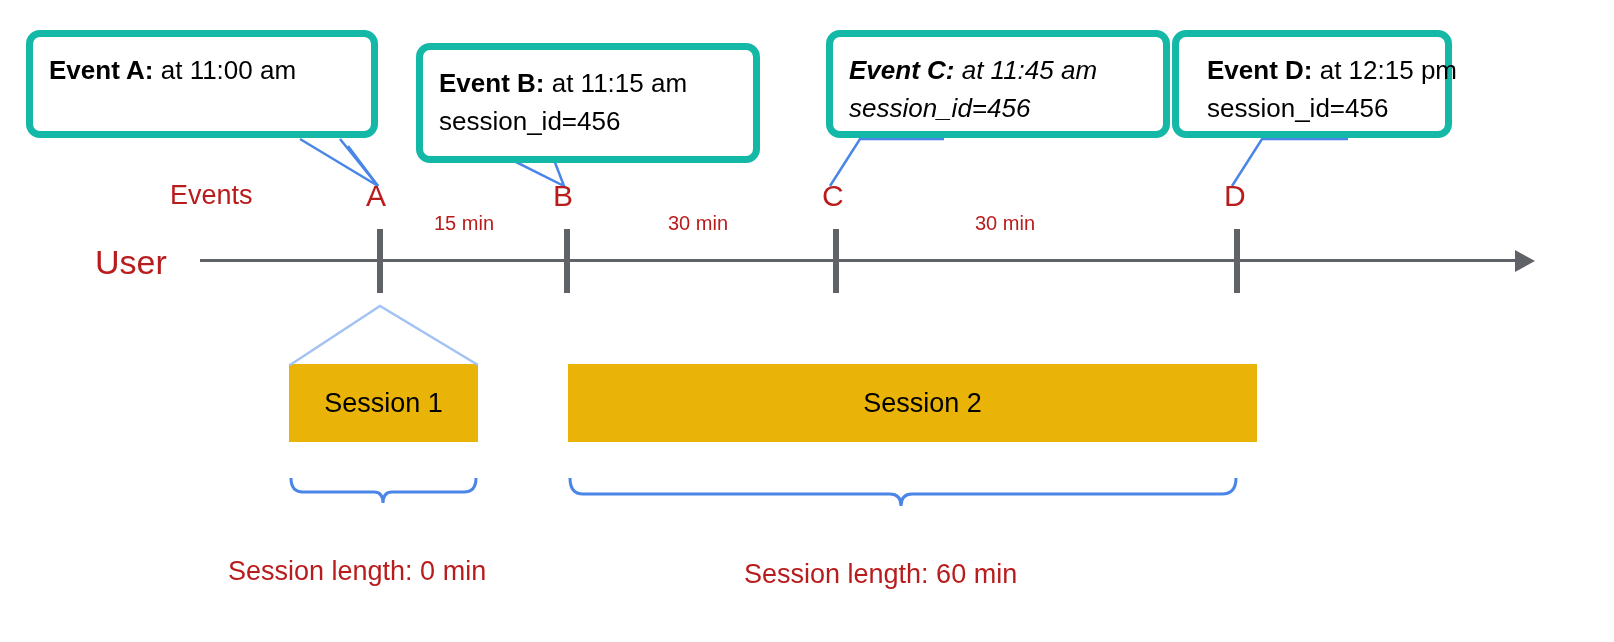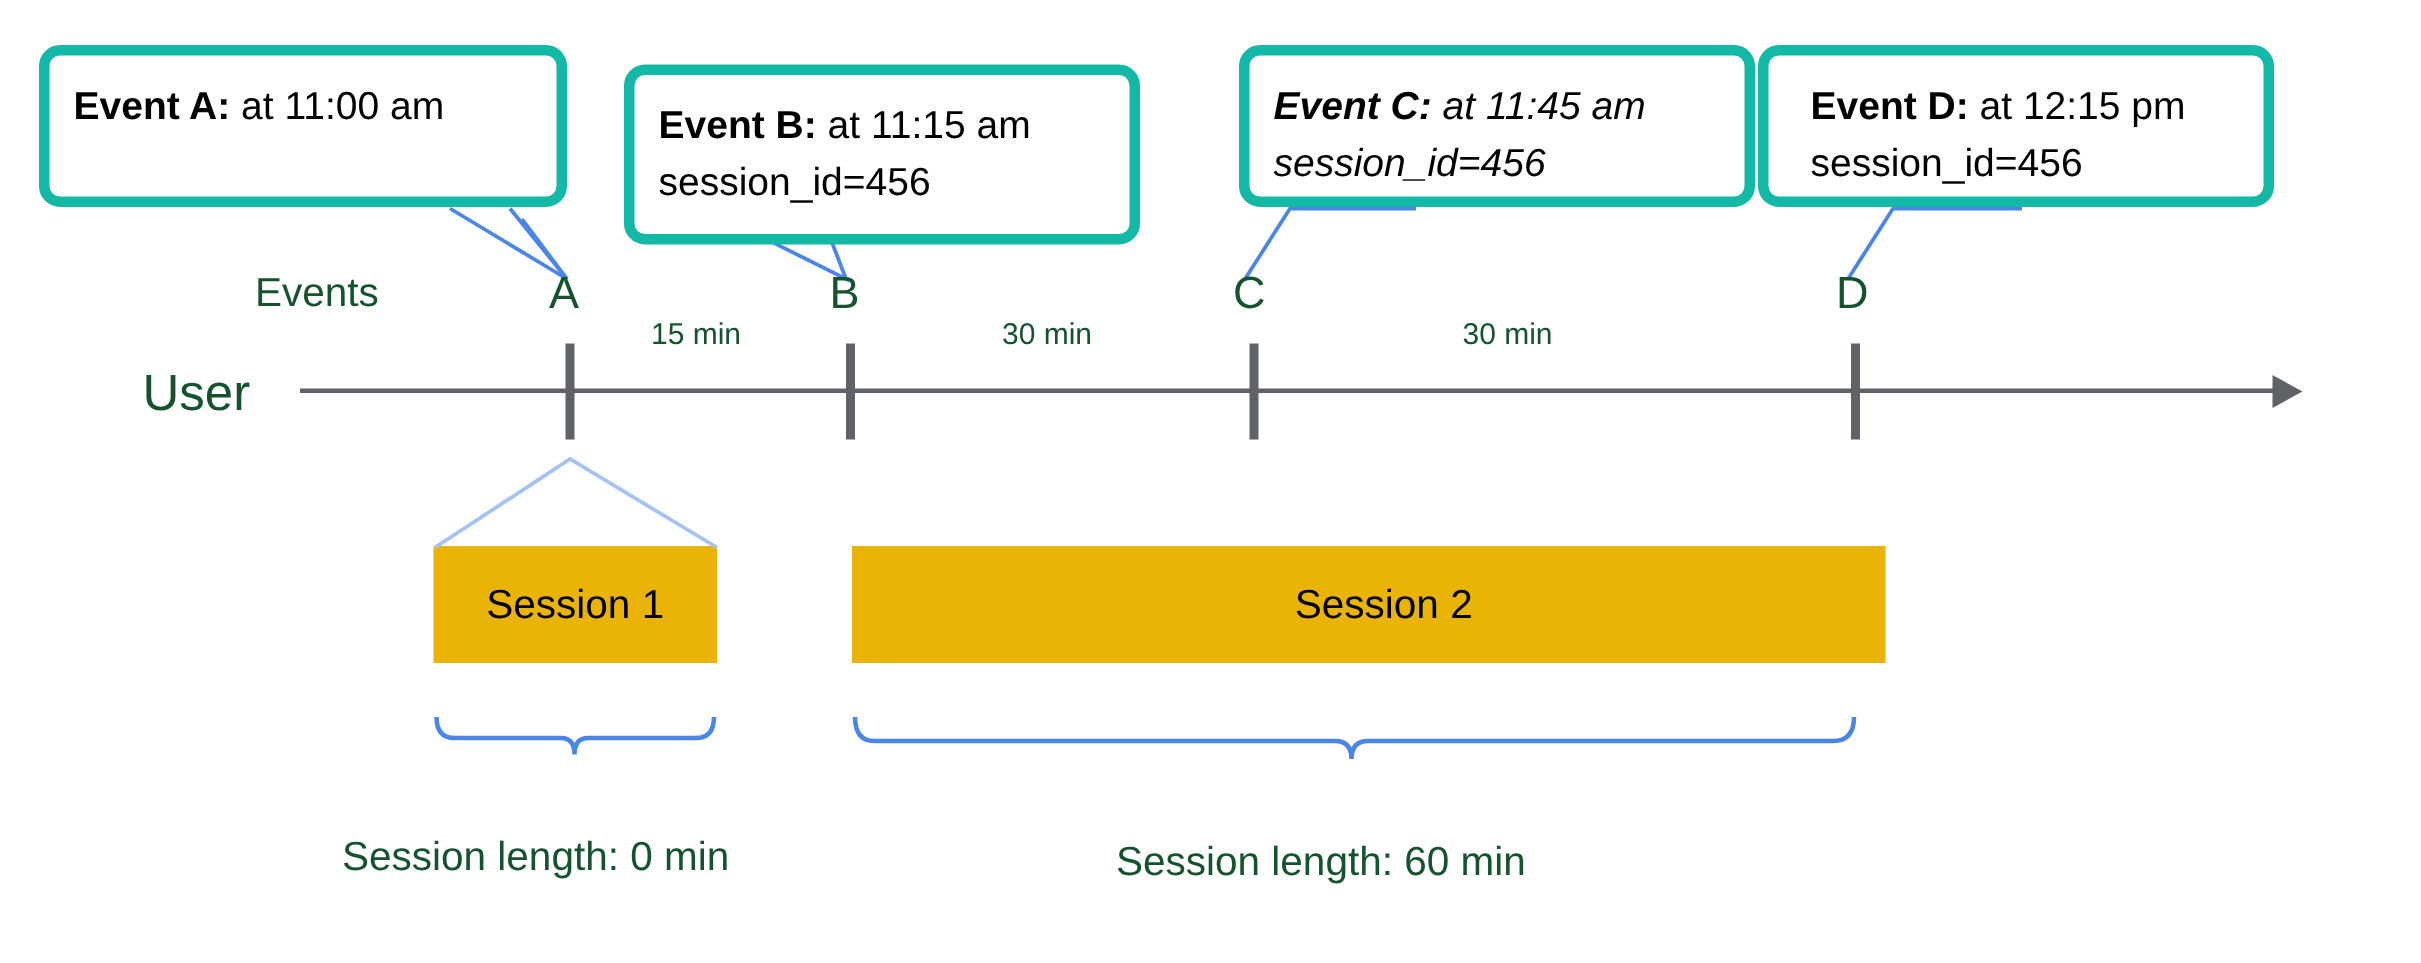--- a/index.html
+++ b/index.html
@@ -48,21 +48,21 @@
   .tick{
     position:absolute;
     width:6px;
     background:#5f6368;
     z-index:3;
   }
 
   
   .lbl{
     position:absolute;
-    color:#14532d;
+    color:#b91c1c;
     white-space:nowrap;
     z-index:4;
   }
   .lbl-user{font-size:34px;}
   .lbl-events{font-size:27px;}
   .lbl-evt{font-size:30px;}
   .lbl-dur{font-size:20px;}
   .lbl-sesslen{font-size:27px;}
 
   
@@ -91,21 +91,21 @@
   <div class="callout" style="left:416px;top:30px;width:344px;height:120px;margin-top:13px;">
     <span class="ev">Event B:</span><span class="rest"> at 11:15 am</span>
     <span class="line2">session_id=456</span>
   </div>
 
   <div class="callout" style="left:826px;top:30px;width:344px;height:108px;font-style:italic;">
     <span class="ev">Event C:</span><span class="rest"> at 11:45 am</span>
     <span class="line2">session_id=456</span>
   </div>
 
-  <div class="callout" style="left:1172px;top:30px;width:344px;height:108px;padding-left:28px;">
+  <div class="callout" style="left:1172px;top:30px;width:280px;height:108px;padding-left:28px;">
     <span class="ev">Event D:</span><span class="rest"> at 12:15 pm</span>
     <span class="line2">session_id=456</span>
   </div>
 
   <svg class="overlay" viewBox="0 0 1614 642">
 
     <path d="M 300,139 L 378,186 L 340,139" fill="none" stroke="#4a86e8" stroke-width="2.5"></path>
     <path d="M 378,186 L 348,146" fill="none" stroke="#4a86e8" stroke-width="2.5"></path>
 
     <path d="M 470,139 L 564,186 L 546,139" fill="none" stroke="#4a86e8" stroke-width="2.5"></path>

